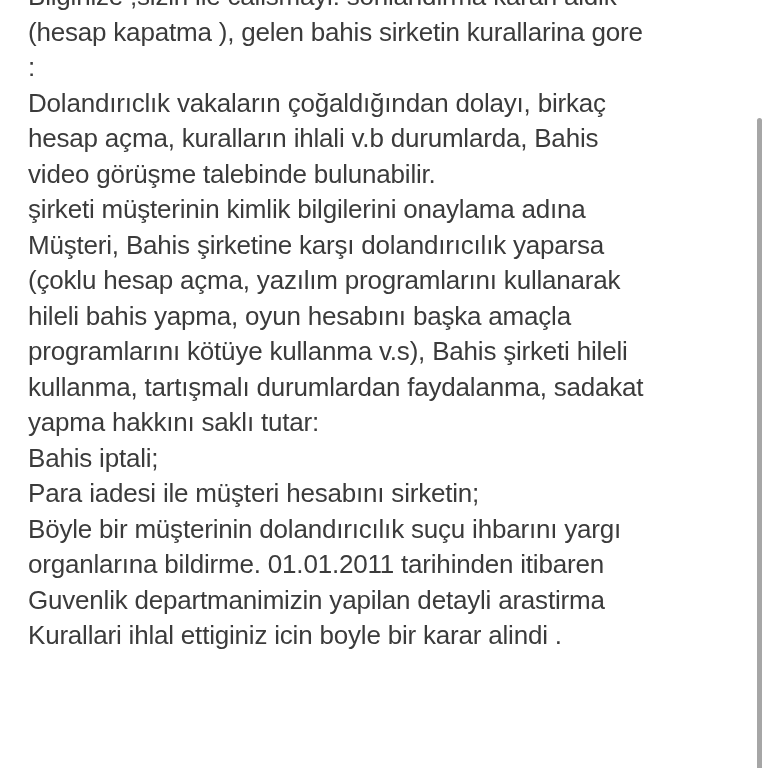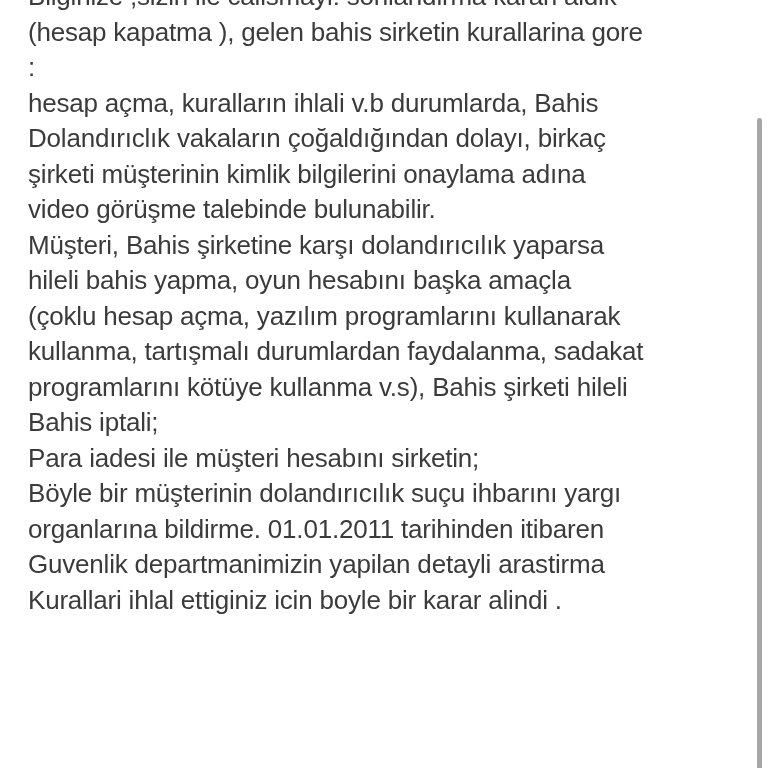--- a/index.html
+++ b/index.html
@@ -43,29 +43,30 @@
 </style>
 </head>
 <body>
 
 <div class="page">
 
   <div class="text-block">
     <div class="text-line">Bilginize ;sizin ile calismayi! sonlandirma karari aldik</div>
     <div class="text-line">(hesap kapatma ), gelen bahis sirketin kurallarina gore</div>
     <div class="text-line">:</div>
+    <div class="text-line">Dolandırıclık vakaların çoğaldığından dolayı, birkaç</div>
     <div class="text-line">hesap açma, kuralların ihlali v.b durumlarda, Bahis</div>
-    <div class="text-line">Dolandırıclık vakaların çoğaldığından dolayı, birkaç</div>
+    <div class="text-line">video görüşme talebinde bulunabilir.</div>
     <div class="text-line">şirketi müşterinin kimlik bilgilerini onaylama adına</div>
-    <div class="text-line">video görüşme talebinde bulunabilir.</div>
     <div class="text-line">Müşteri, Bahis şirketine karşı dolandırıcılık yaparsa</div>
+    <div class="text-line">(çoklu hesap açma, yazılım programlarını kullanarak</div>
     <div class="text-line">hileli bahis yapma, oyun hesabını başka amaçla</div>
-    <div class="text-line">(çoklu hesap açma, yazılım programlarını kullanarak</div>
+    <div class="text-line">programlarını kötüye kullanma v.s), Bahis şirketi hileli</div>
     <div class="text-line">kullanma, tartışmalı durumlardan faydalanma, sadakat</div>
-    <div class="text-line">programlarını kötüye kullanma v.s), Bahis şirketi hileli</div>
+    <div class="text-line">yapma hakkını saklı tutar:</div>
     <div class="text-line">Bahis iptali;</div>
     <div class="text-line">Para iadesi ile müşteri hesabını sirketin;</div>
     <div class="text-line">Böyle bir müşterinin dolandırıcılık suçu ihbarını yargı</div>
     <div class="text-line">organlarına bildirme. 01.01.2011 tarihinden itibaren</div>
     <div class="text-line">Guvenlik departmanimizin yapilan detayli arastirma</div>
     <div class="text-line">Kurallari ihlal ettiginiz icin boyle bir karar alindi .</div>
   </div>
 
   <div class="scrollbar"></div>
 

